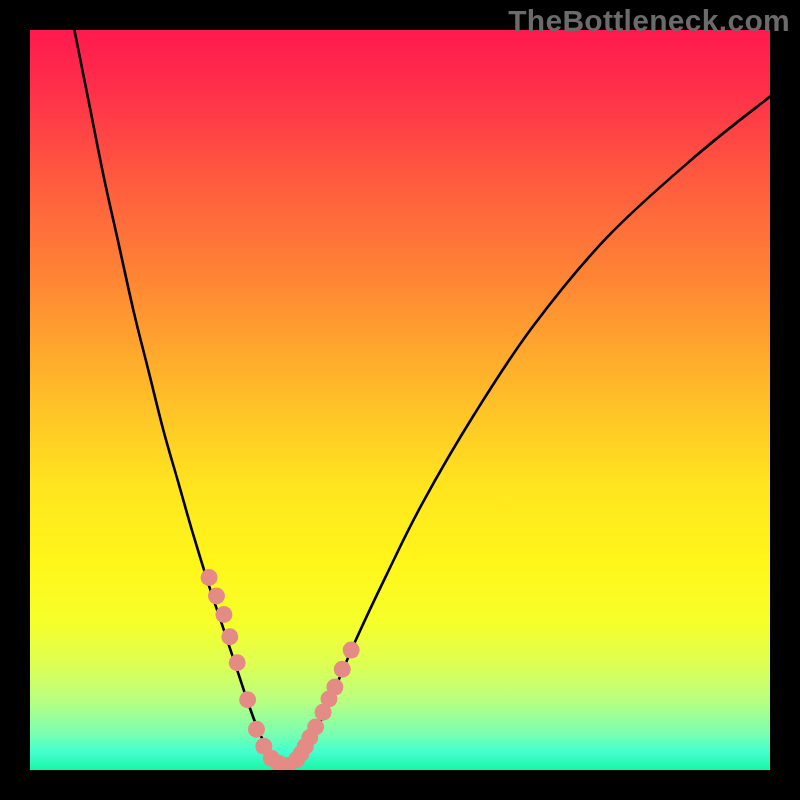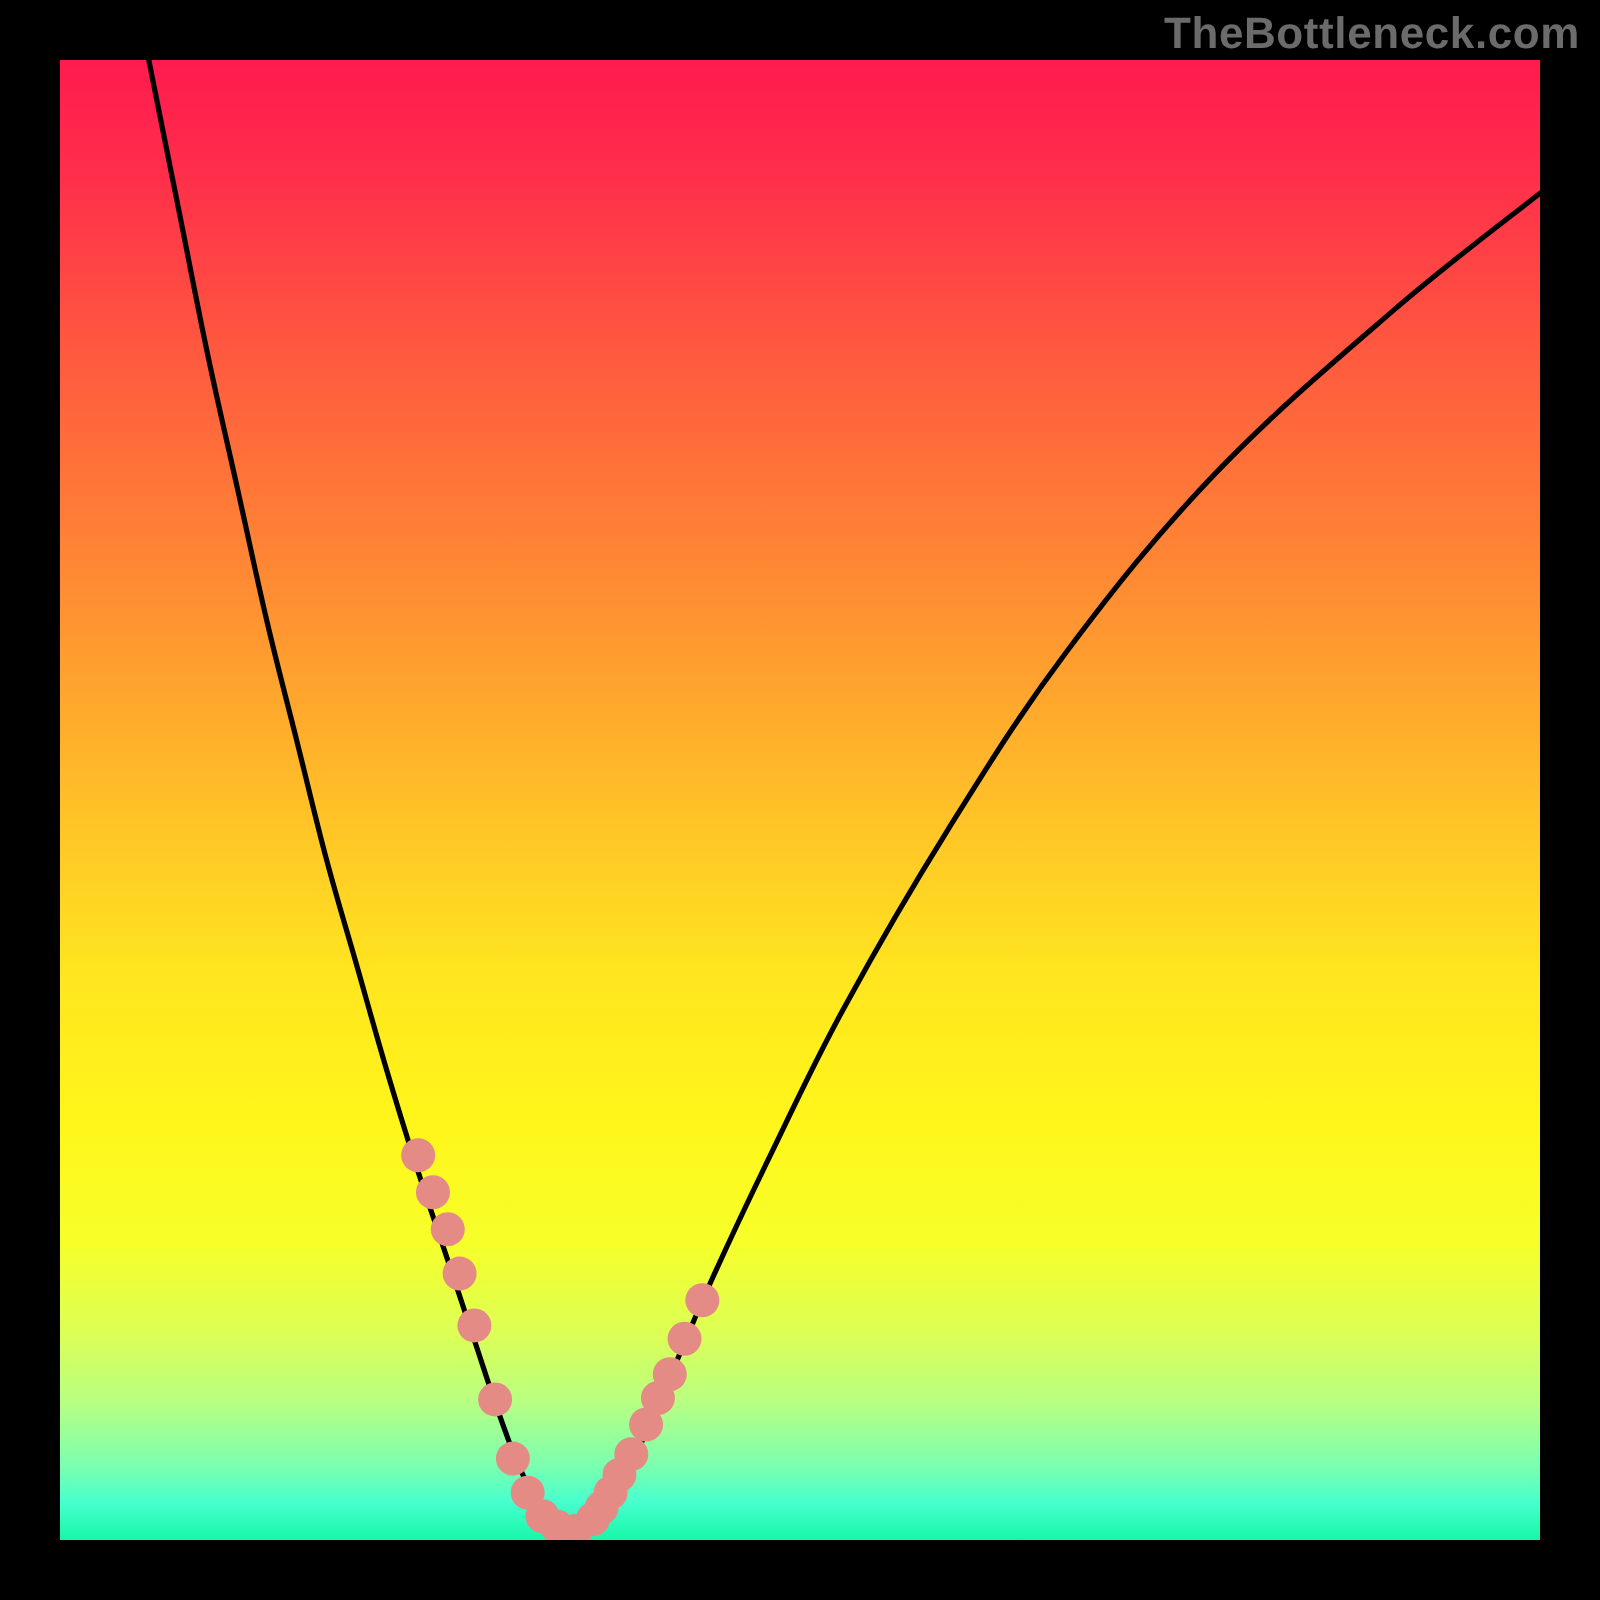--- a/index.html
+++ b/index.html
@@ -15,21 +15,21 @@
     position: relative;
     width: 800px;
     height: 800px;
     background: #000;
   }
   .watermark {
     position: absolute;
     top: 4px;
     right: 10px;
     color: #6b6b6b;
-    font-size: 22px;
+    font-size: 30px;
     font-weight: 600;
     letter-spacing: 0.3px;
     z-index: 20;
     user-select: none;
     pointer-events: none;
   }
   .plot {
     position: absolute;
     left: 30px;
     top: 30px;

